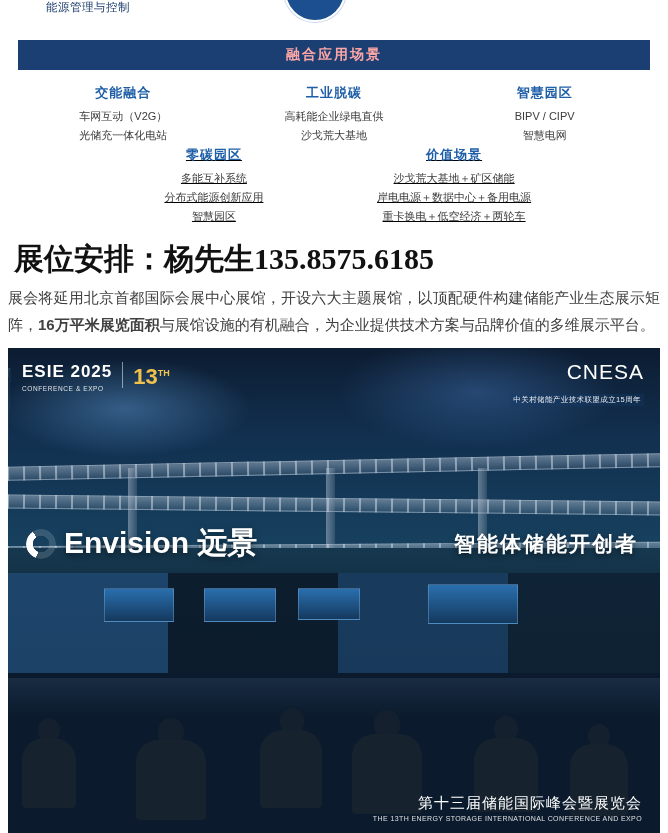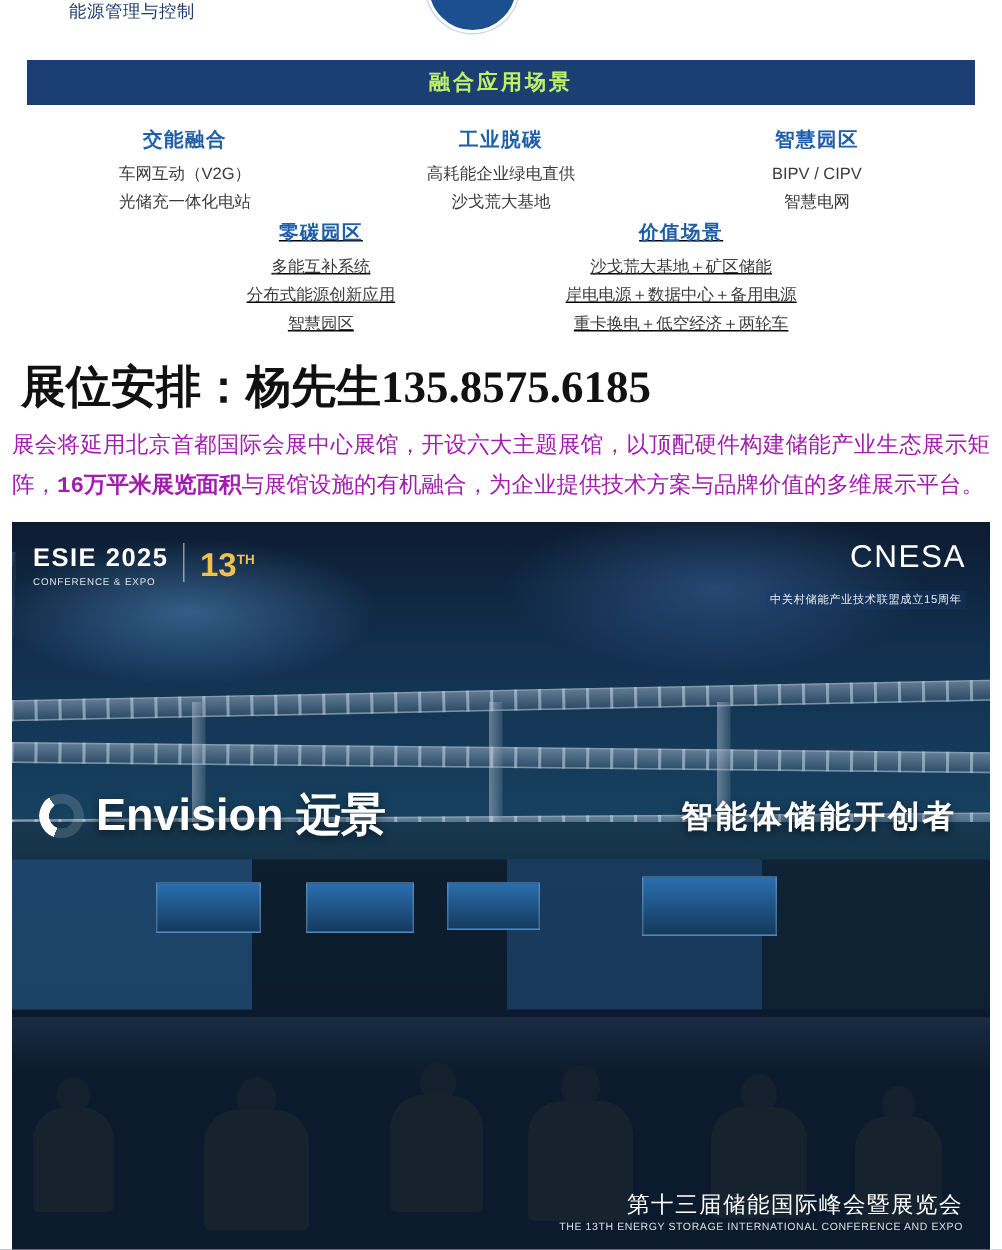--- a/index.html
+++ b/index.html
@@ -50,21 +50,21 @@
     opacity: 0.9;
   }
 
   
   .banner-wrap {
     margin: 16px 18px 0 18px;
   }
   .banner {
     height: 30px;
     background: #1b3f73;
-    color: #bef264;
+    color: #fca5a5;
     display: flex;
     align-items: center;
     justify-content: center;
     font-size: 14px;
     font-weight: bold;
     letter-spacing: 2px;
   }
 
   
   .scenes {
@@ -104,23 +104,23 @@
     letter-spacing: 0px;
     line-height: 38px;
     font-family: "Liberation Serif", serif;
   }
 
   
   .para {
     margin: 6px 8px 0 8px;
     font-size: 15px;
     line-height: 27px;
-    color: #a21caf;
+    color: #404040;
     text-align: justify;
-    font-family: Liberation Mono, monospace;
+    font-family: Liberation Sans, sans-serif;
   }
   .para b { font-weight: bold; }
 
   
   .photo {
     position: relative;
     margin: 10px 8px 0 8px;
     height: 490px;
     overflow: hidden;
     background: #0b1a2c;

